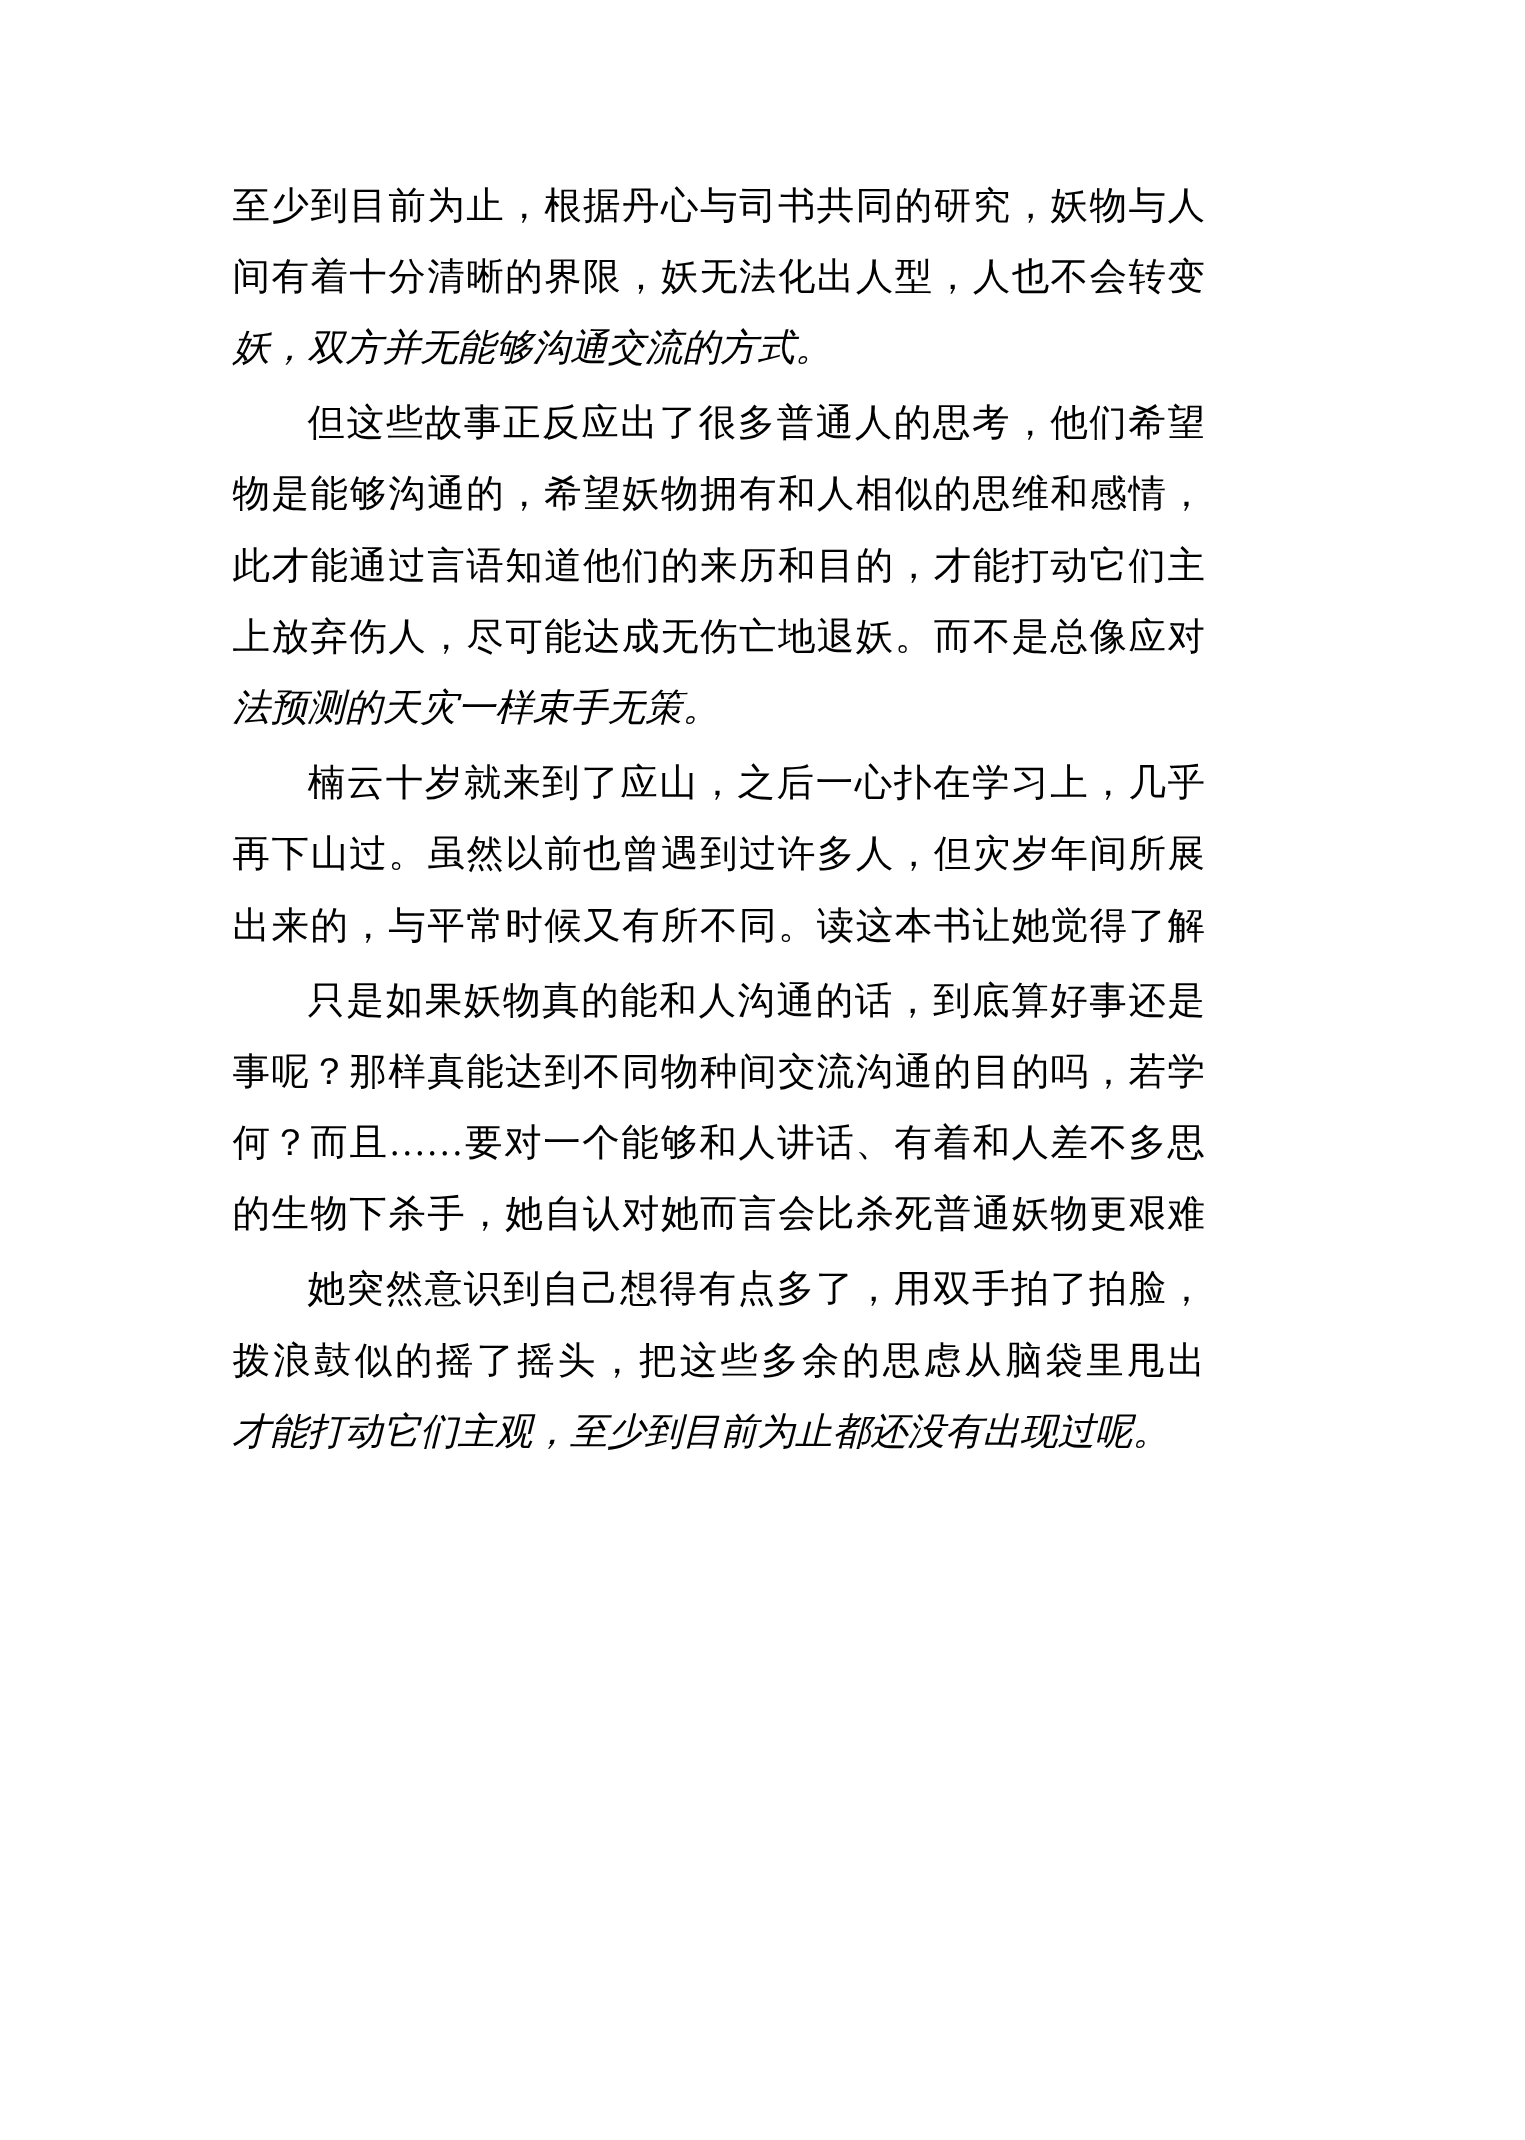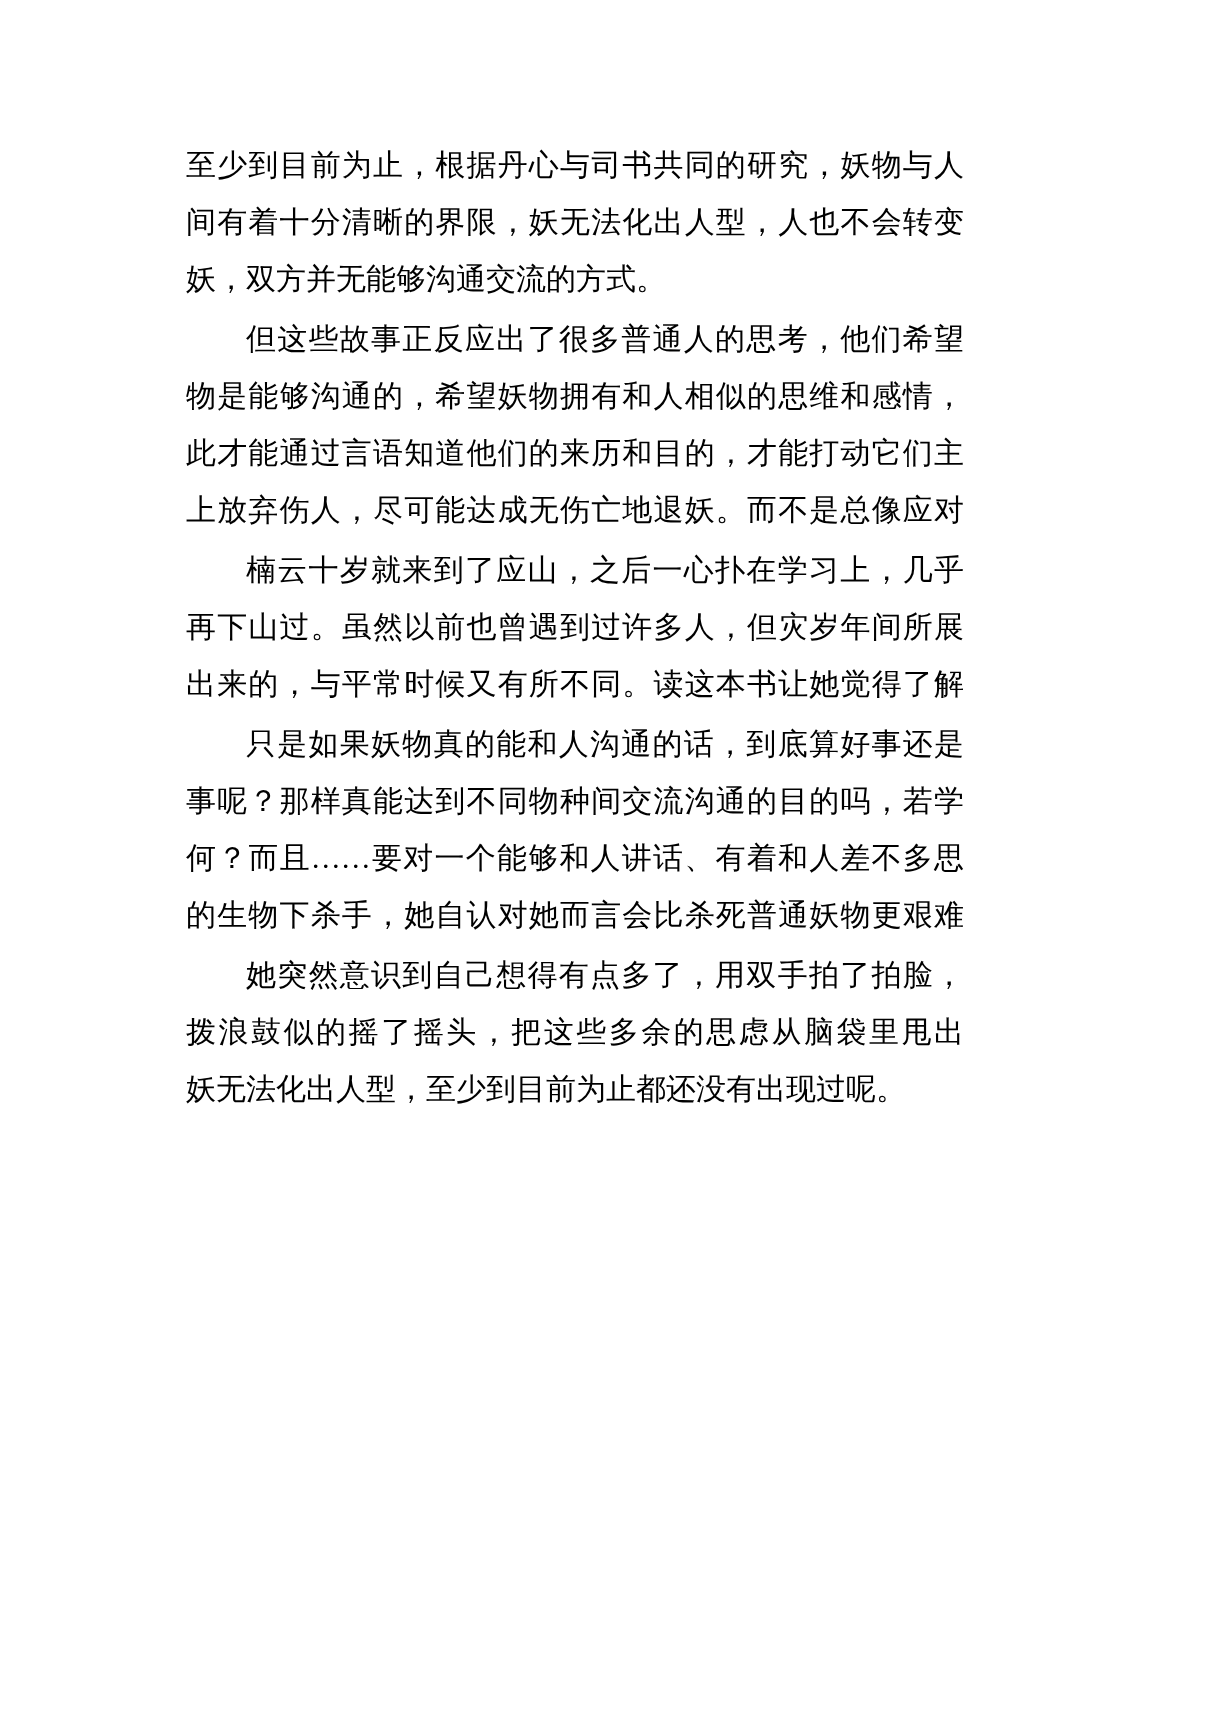--- a/index.html
+++ b/index.html
@@ -34,51 +34,53 @@
     height: 57px;
     color: #000000;
     text-align: justify;
     text-align-last: justify;
     text-justify: inter-character;
     overflow: hidden;
   }
   .line.para-last {
     text-align: center;
     text-align-last: left;
+    font-style: italic;
   }
   .line.para-first.indented {
     text-indent: 2em;
   }
 </style>
 </head>
 <body>
 
 <div class="page">
   <div class="text-block" id="text-block">
       <div class="para">
         <div class="line para-first">至少到目前为止，根据丹心与司书共同的研究，妖物与人之</div>
         <div class="line">间有着十分清晰的界限，妖无法化出人型，人也不会转变为</div>
         <div class="line para-last">妖，双方并无能够沟通交流的方式。</div>
       </div>
       <div class="para">
         <div class="line para-first indented">但这些故事正反应出了很多普通人的思考，他们希望妖</div>
         <div class="line indented">物是能够沟通的，希望妖物拥有和人相似的思维和感情，如</div>
         <div class="line indented">此才能通过言语知道他们的来历和目的，才能打动它们主观</div>
         <div class="line indented">上放弃伤人，尽可能达成无伤亡地退妖。而不是总像应对无</div>
+        <div class="line para-last indented">法预测的天灾一样束手无策。</div>
       </div>
       <div class="para">
         <div class="line para-first indented">楠云十岁就来到了应山，之后一心扑在学习上，几乎未</div>
         <div class="line indented">再下山过。虽然以前也曾遇到过许多人，但灾岁年间所展现</div>
         <div class="line indented">出来的，与平常时候又有所不同。读这本书让她觉得了解了</div>
       </div>
       <div class="para">
         <div class="line para-first indented">只是如果妖物真的能和人沟通的话，到底算好事还是坏</div>
         <div class="line indented">事呢？那样真能达到不同物种间交流沟通的目的吗，若学会</div>
         <div class="line indented">何？而且……要对一个能够和人讲话、有着和人差不多思维</div>
         <div class="line indented">的生物下杀手，她自认对她而言会比杀死普通妖物更艰难一</div>
       </div>
       <div class="para">
         <div class="line para-first indented">她突然意识到自己想得有点多了，用双手拍了拍脸，又</div>
         <div class="line indented">拨浪鼓似的摇了摇头，把这些多余的思虑从脑袋里甩出去。</div>
-        <div class="line para-last indented">妖无法化出人型，至少到目前为止都还没有出现过呢。</div>
+        <div class="line para-last indented">才能打动它们主观，至少到目前为止都还没有出现过呢。</div>
       </div>
     </div>
 </div>
 
 </body></html>

